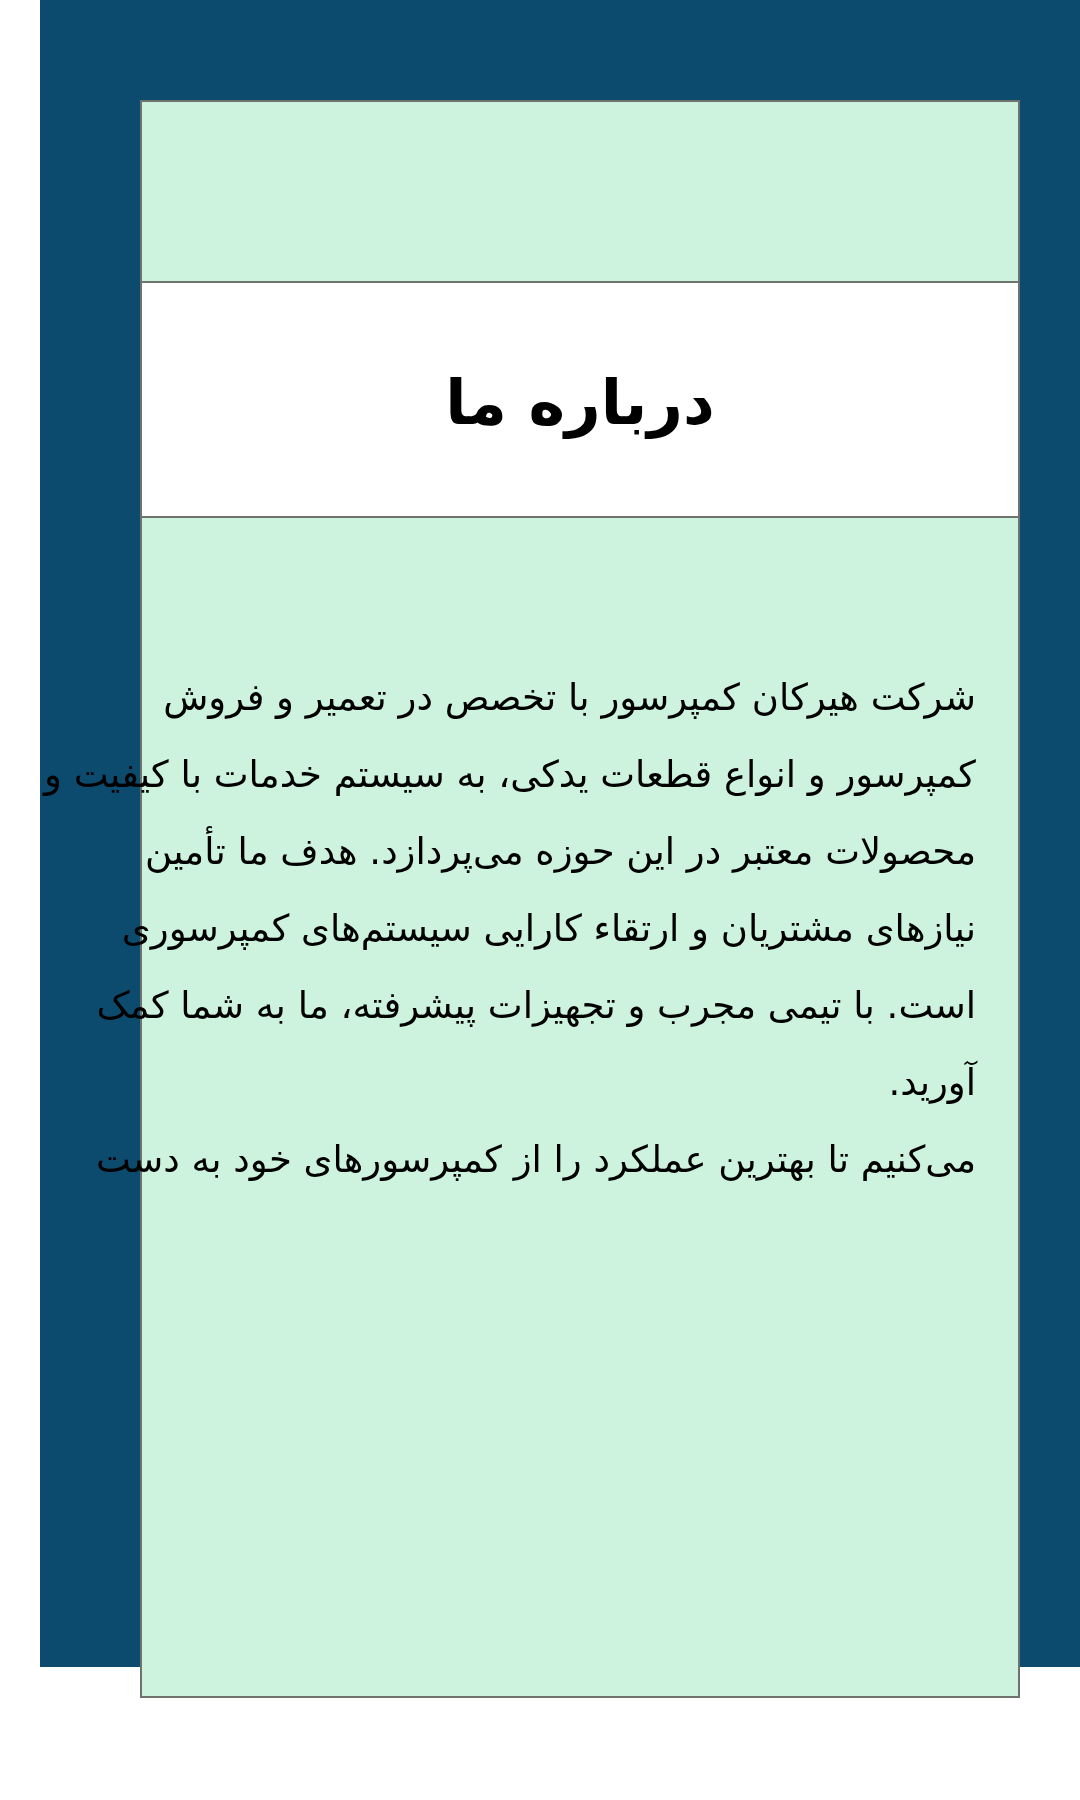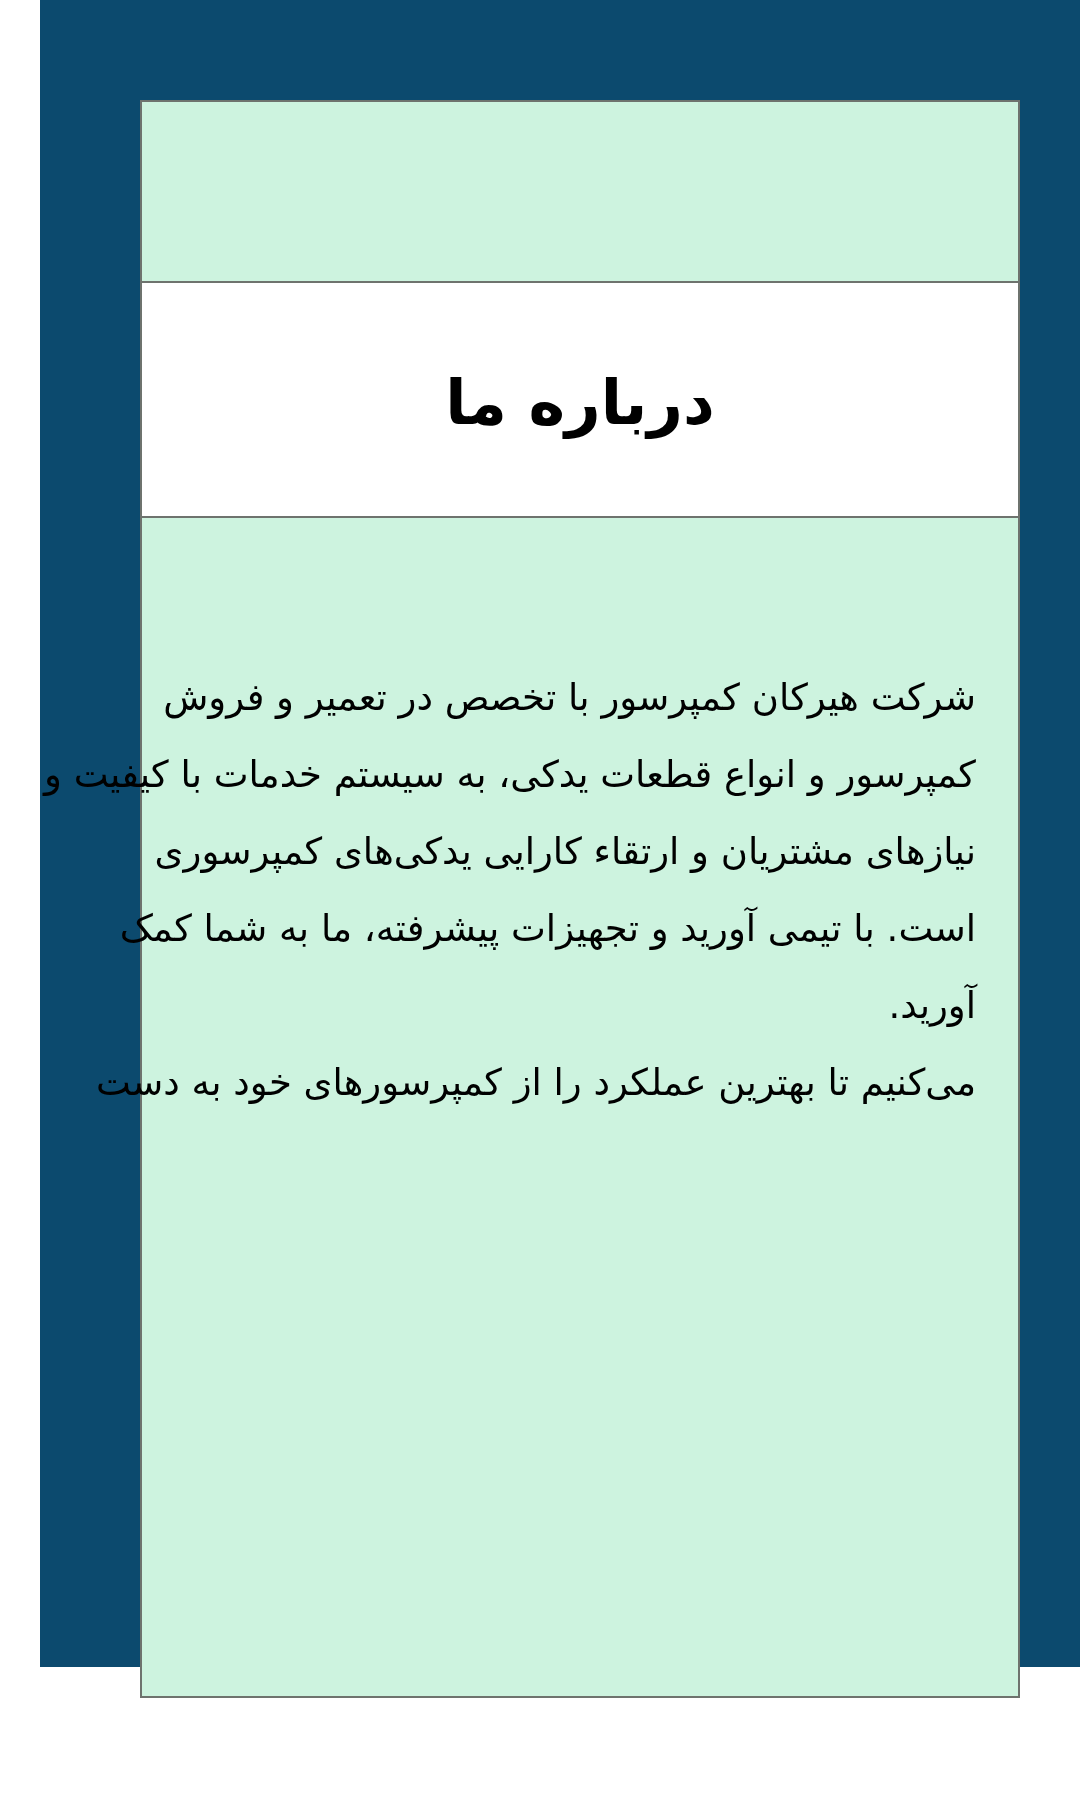--- a/index.html
+++ b/index.html
@@ -80,21 +80,22 @@
     <div class="band-top"></div>
 
     <div class="title-band">
       <h1 class="page-title">درباره ما</h1>
     </div>
 
     <div class="content-band">
       <div class="about-paragraph">
         <div class="paragraph-line">شرکت هیرکان کمپرسور با تخصص در تعمیر و فروش</div>
         <div class="paragraph-line">کمپرسور و انواع قطعات یدکی، به سیستم خدمات با کیفیت و</div>
-        <div class="paragraph-line">نیازهای مشتریان و ارتقاء کارایی یدکی‌های کمپرسوری</div>
-        <div class="paragraph-line">است. با تیمی آورید و تجهیزات پیشرفته، ما به شما کمک</div>
+        <div class="paragraph-line">محصولات معتبر در این حوزه می‌پردازد. هدف ما تأمین</div>
+        <div class="paragraph-line">نیازهای مشتریان و ارتقاء کارایی سیستم‌های کمپرسوری</div>
+        <div class="paragraph-line">است. با تیمی مجرب و تجهیزات پیشرفته، ما به شما کمک</div>
         <div class="paragraph-line">آورید.</div>
         <div class="paragraph-line">می‌کنیم تا بهترین عملکرد را از کمپرسورهای خود به دست</div>
       </div>
     </div>
 
   </div>
 </div>
 
 </body></html>

